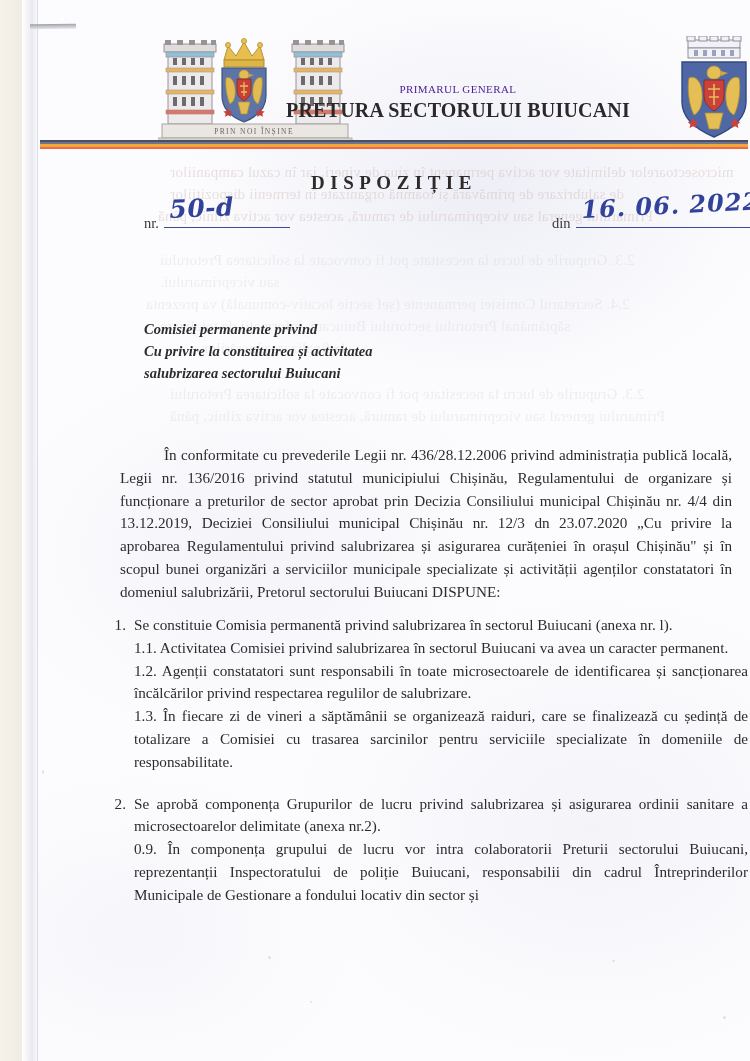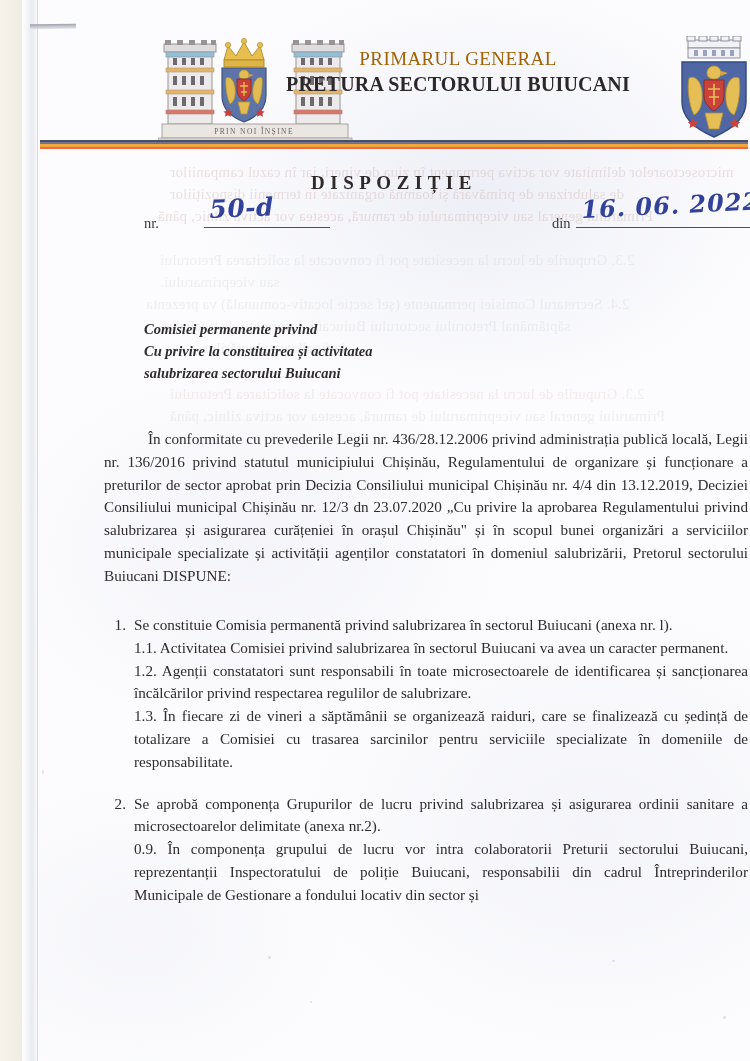--- a/index.html
+++ b/index.html
@@ -107,23 +107,24 @@
     width: 80px; height: 106px;
   }
   .lh-title {
     position: absolute;
     left: 210px; top: 14px;
     width: 420px;
     text-align: center;
     line-height: 1.32;
   }
   .lh-line1, .lh-line2 {
-    font-size: 19px;
-    color: #a16207;
+    font-size: 11px;
+    color: #4c1d95;
     letter-spacing: .4px;
+    margin-top: 36px;
   }
   .lh-line3 {
     font-size: 20px;
     font-weight: bold;
     color: #2c2829;
     letter-spacing: .2px;
   }
 
   
   .tricolor {
@@ -148,21 +149,20 @@
     color: #2f2b2c;
     letter-spacing: 5.5px;
   }
 
   
   .field-nr {
     position: absolute;
     left: 144px; top: 215px;
     display: flex;
     align-items: baseline;
-    gap: 40px;
   }
   .field-din {
     position: absolute;
     left: 552px; top: 215px;
     display: flex;
     align-items: baseline;
   }
   .field-label {
     font-size: 14.5px;
     color: #3a3637;
@@ -209,21 +209,21 @@
   .body-text {
     position: absolute;
     left: 104px; top: 428px;
     width: 644px;
     font-size: 15.2px;
     line-height: 1.5;
     color: #2e2b2c;
     text-align: justify;
     text-justify: inter-word;
   }
-  .body-text p { margin: 0; }
+  .body-text p { margin: 16px; }
   .body-text p.indent { text-indent: 44px; }
 
   
   .clauses {
     position: absolute;
     left: 104px; top: 614px;
     width: 644px;
     font-size: 15.2px;
     line-height: 1.5;
     color: #2e2b2c;

